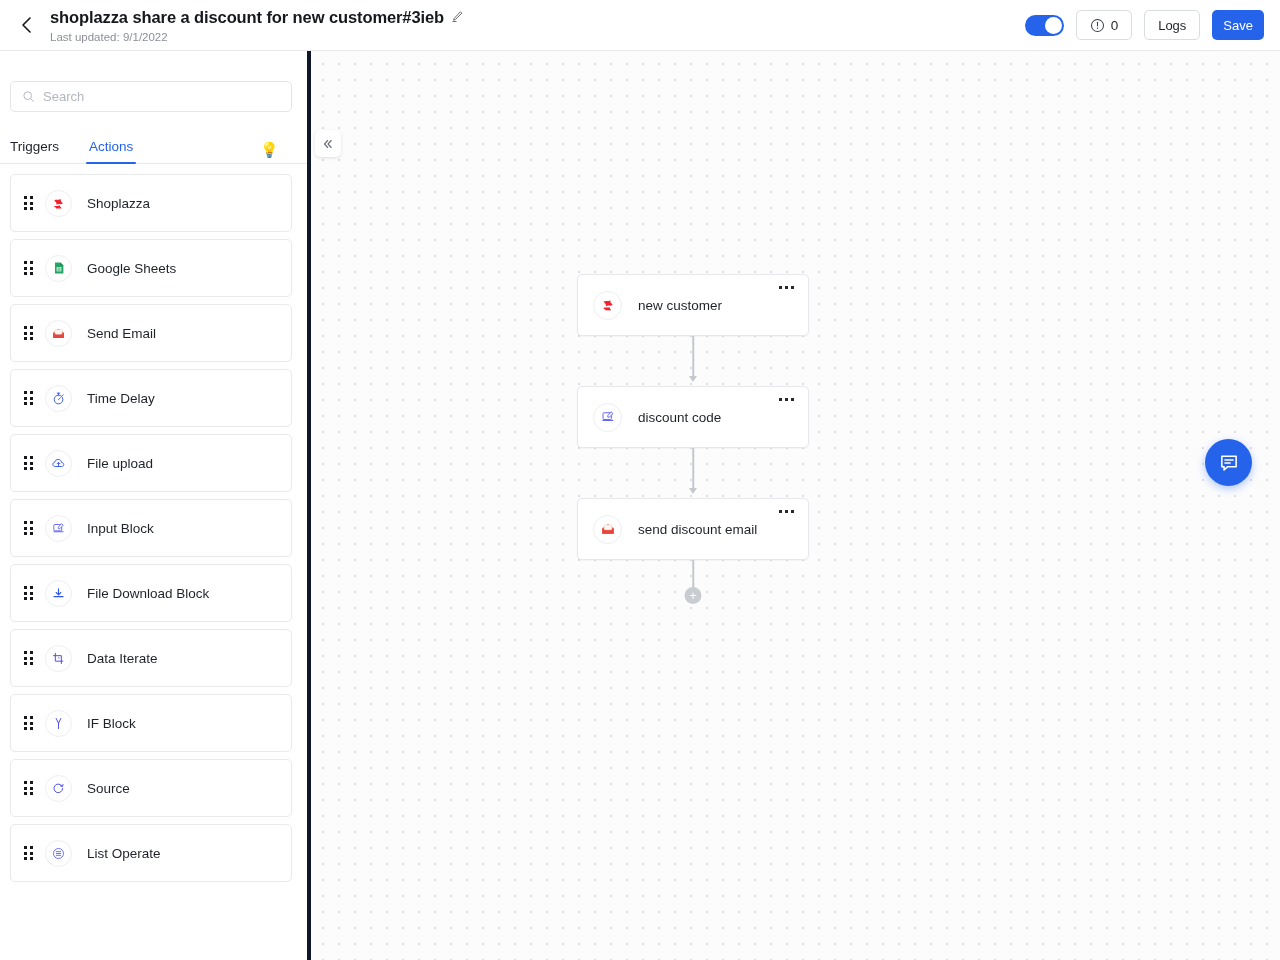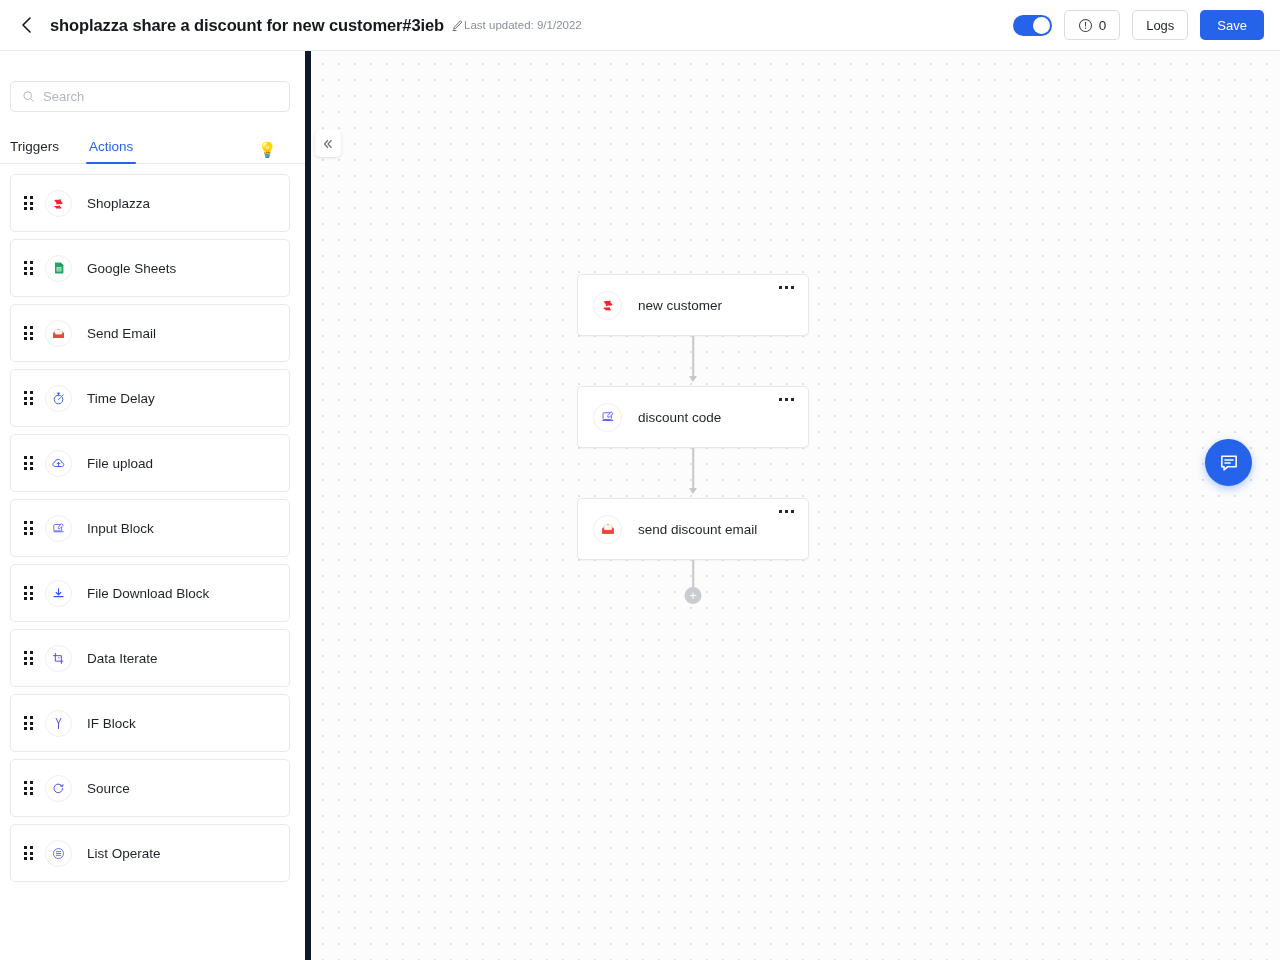--- a/index.html
+++ b/index.html
@@ -18,21 +18,21 @@
     background: #fff;
     border-bottom: 1px solid #e8e9eb;
     display: flex; align-items: center;
   }
   .back-btn {
     width: 40px; height: 40px; margin-left: 6px;
     display: flex; align-items: center; justify-content: center;
     cursor: pointer; border-radius: 4px;
   }
   .back-btn svg { display: block; }
-  .title-wrap { margin-left: 4px; display: flex; flex-direction: row; justify-content: center; }
+  .title-wrap { margin-left: 4px; display: flex; flex-direction: column; justify-content: center; }
   .title-row { display: flex; align-items: center; gap: 7px; }
   .page-title { font-size: 16.5px; font-weight: 700; color: #15181d; letter-spacing: -0.1px; line-height: 20px; }
   .edit-icon { cursor: pointer; display: flex; align-items: center; opacity: .8; }
   .subtitle { font-size: 11.5px; color: #8a8f99; margin-top: 3px; line-height: 14px; }
 
   .topbar-right {
     margin-left: auto; margin-right: 16px;
     display: flex; align-items: center; gap: 12px;
   }
   .toggle {
@@ -45,33 +45,33 @@
     background: #fff;
   }
   .pill-btn {
     height: 30px; padding: 0 13px;
     border: 1px solid #d9dce1; border-radius: 5px;
     background: #fff; display: flex; align-items: center; gap: 6px;
     font-size: 13px; color: #1f2329; cursor: pointer;
   }
   .alert-count { font-size: 13.5px; color: #1f2329; }
   .save-btn {
-    height: 30px; padding: 0 17px;
+    height: 30px; padding: 0 11px;
     background: #2563eb; color: #fff;
     border: none; border-radius: 5px;
     font-size: 13px; font-family: inherit;
     display: flex; align-items: center; cursor: pointer;
   }
 
   
   .left-panel {
     position: absolute; top: 51px; left: 0;
     width: 311px; height: 909px;
     background: #fff;
-    border-right: 6px solid #0f172a;
+    border-right: 4px solid #0f172a;
     overflow: hidden;
   }
   .search-box {
     margin: 30px 15px 0 10px;
     height: 31px;
     border: 1px solid #e3e5e8; border-radius: 5px;
     display: flex; align-items: center; gap: 8px;
     padding: 0 11px; cursor: text; background: #fff;
   }
   .search-box input {

